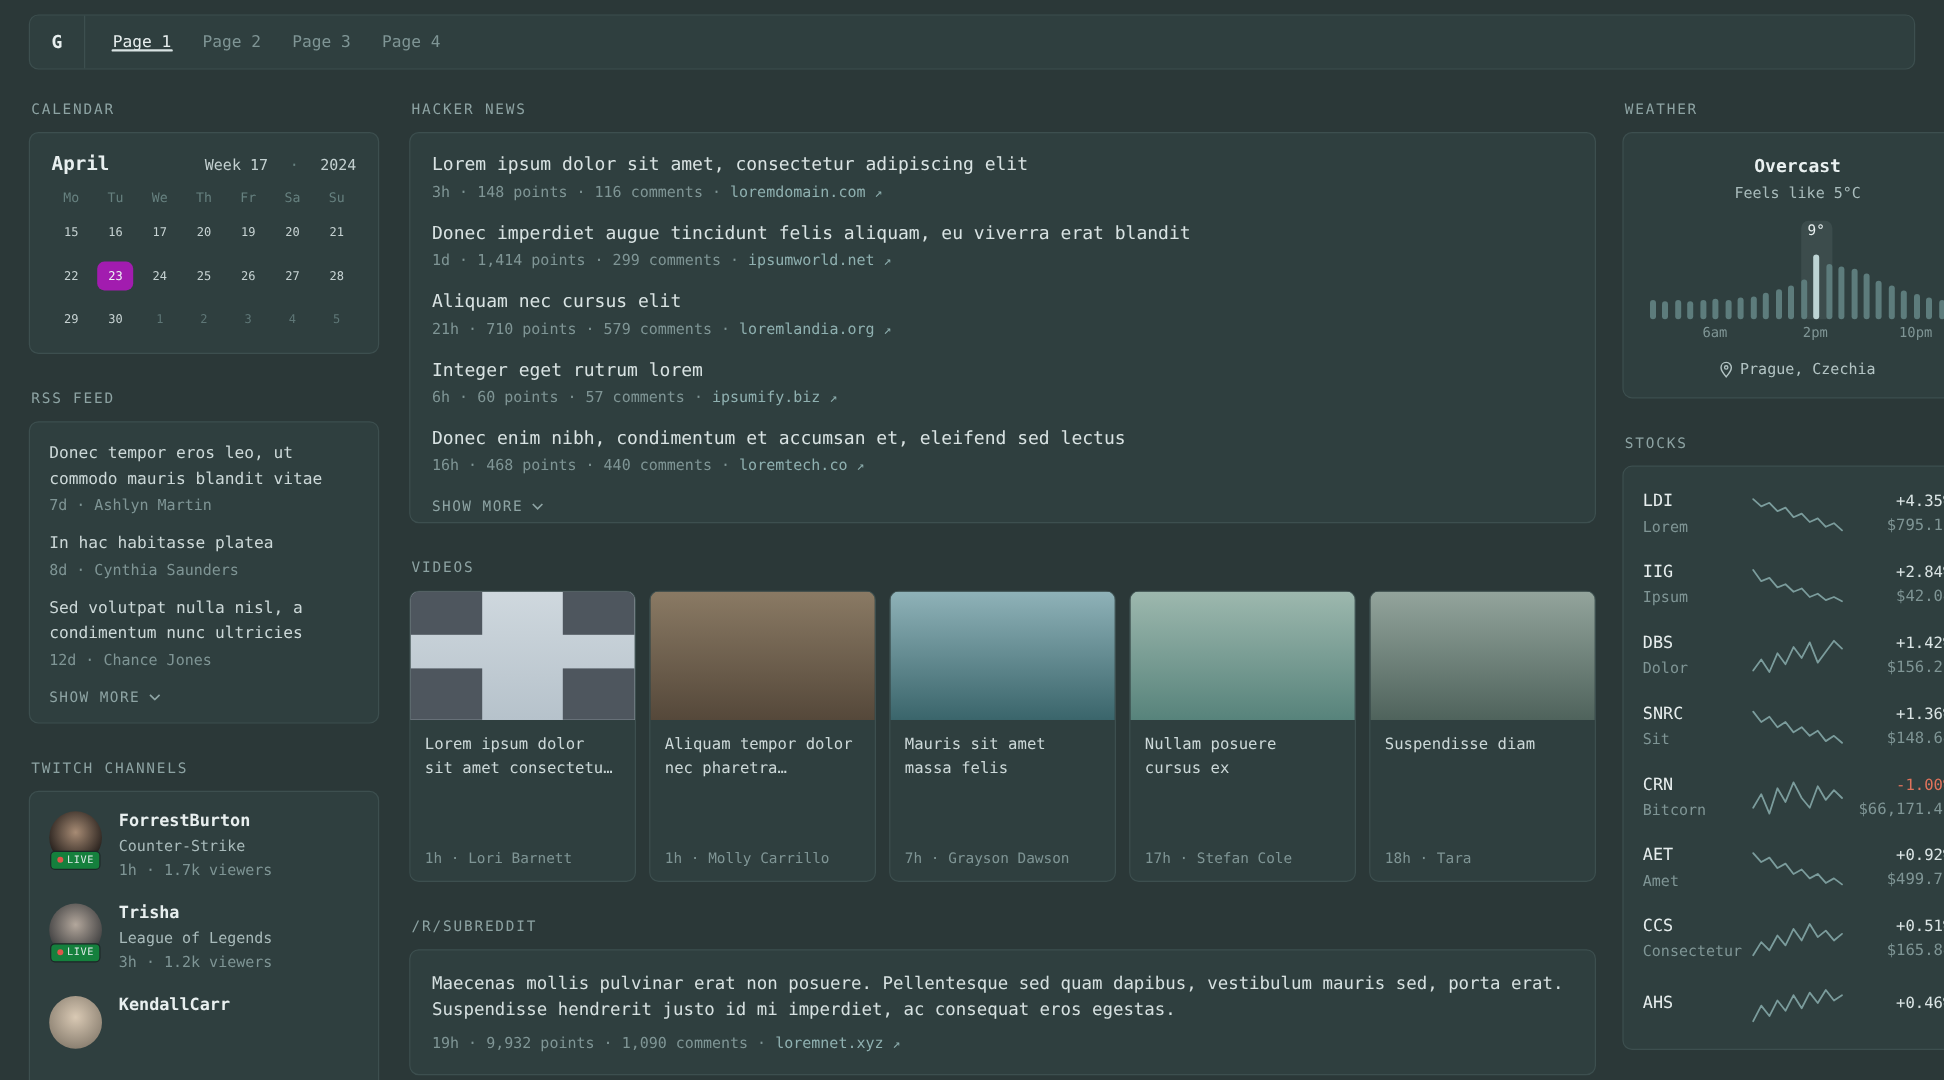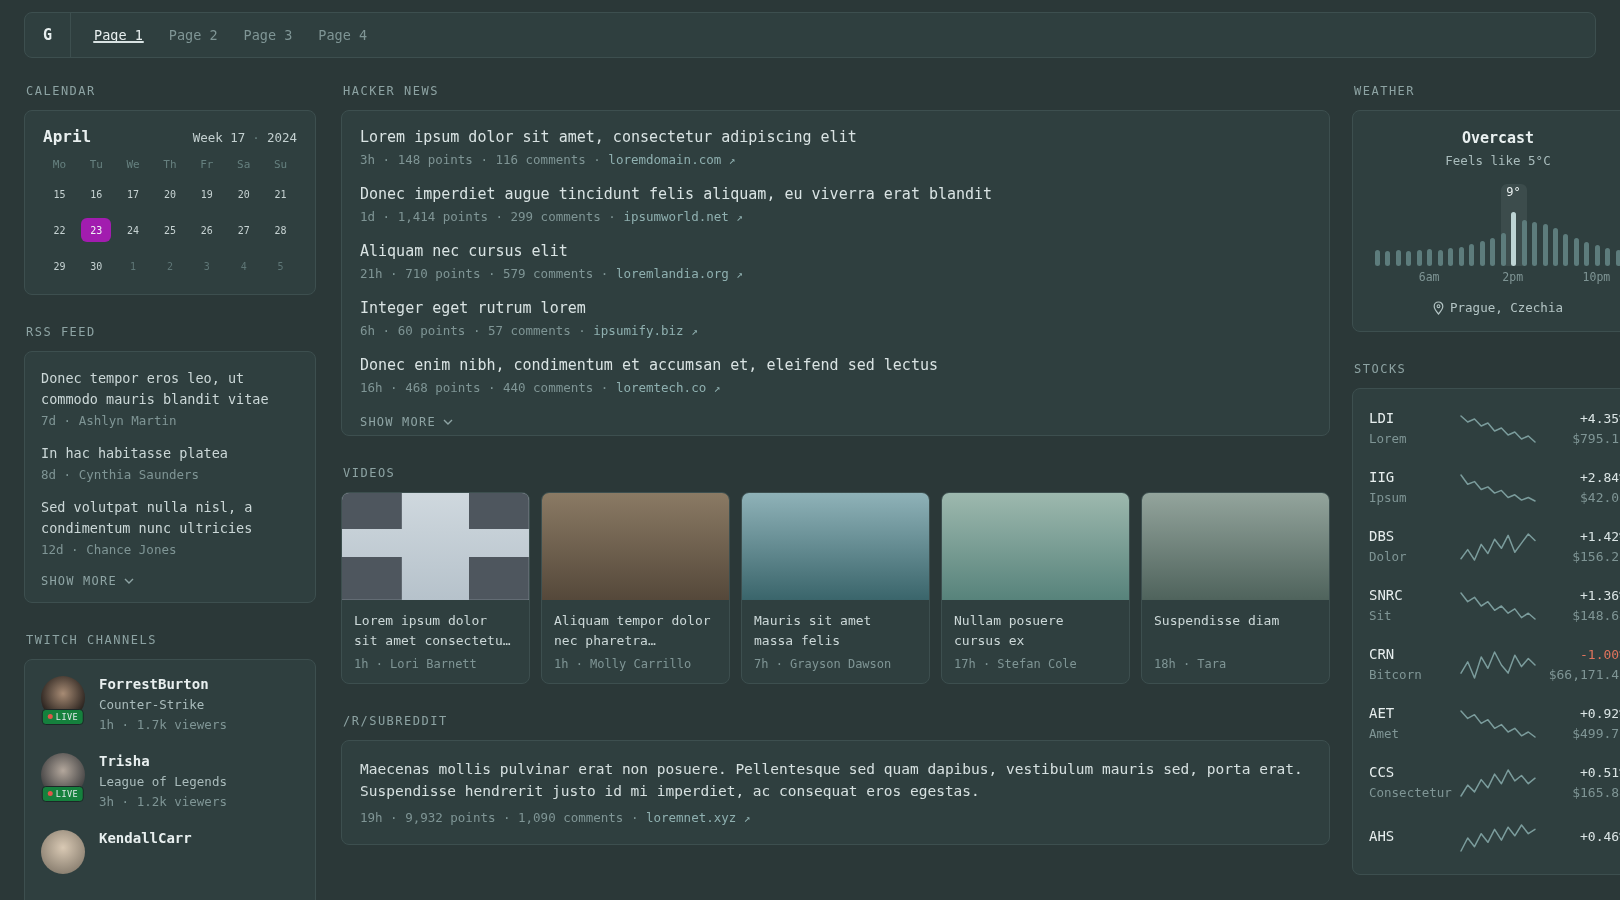--- a/index.html
+++ b/index.html
@@ -33,21 +33,21 @@
   .col-right{flex:0 0 292px;}
 
   .widget{margin-bottom:30px;}
   .w-title{font-size:12px;font-weight:normal;letter-spacing:1.5px;color:#8da3a3;margin:0 2px 12px;line-height:14px;}
   .card{background:var(--card);border:1px solid var(--border);border-radius:8px;}
 
   
   .cal-card{padding:14px 16px 16px;}
   .cal-head{display:flex;justify-content:space-between;align-items:baseline;padding:2px 2px 12px;}
   .cal-month{font-size:16px;font-weight:bold;color:var(--bright);}
-  .cal-week{font-size:12.5px;color:#c3d0d0;display:flex;gap:7px;align-items:baseline;}
+  .cal-week{font-size:12.5px;color:#c3d0d0;display:flex;gap:18px;align-items:baseline;}
   .cal-week .dot{color:var(--muted2);}
   .cal-grid{display:grid;grid-template-columns:repeat(7,1fr);row-gap:12px;justify-items:center;}
   .cal-weekdays{margin-bottom:11px;}
   .wd{font-size:11px;color:var(--muted2);}
   .day{font-size:10px;color:#c6d2d2;width:30px;height:24px;display:flex;align-items:center;justify-content:center;border-radius:6px;cursor:pointer;}
   .day.today{background:#a21caf;color:#eef4f4;}
   .day.muted{color:#5e7676;}
 
   
   .rss-card{padding:16px 16px 12px;}
@@ -74,21 +74,21 @@
   .hn-title{font-size:15px;color:#d9e3e3;line-height:19px;}
   .hn-meta{font-size:12.5px;color:var(--muted);margin-top:5px;line-height:16px;}
   .domain{color:var(--link);cursor:pointer;}
   .ext{font-size:11px;}
   .sub-card{padding:17px 18px;}
   .sub-title{font-size:14.5px;line-height:1.55;color:#d6e0e0;cursor:pointer;}
   .sub-meta{font-size:12.5px;color:var(--muted);margin-top:7px;}
 
   
   .video-row{display:flex;gap:11px;overflow:hidden;}
-  .video-card{flex:0 0 189px;background:var(--card);border:1px solid var(--border);border-radius:8px;overflow:hidden;height:192px;display:flex;flex-direction:column;cursor:pointer;}
+  .video-card{flex:0 0 189px;background:var(--card);border:1px solid var(--border);border-radius:8px;overflow:hidden;height:243px;display:flex;flex-direction:column;cursor:pointer;}
   .thumb{flex:0 0 107px;background:linear-gradient(180deg,var(--c1,#789),var(--c2,#456));}
   .thumb.cross{background:
     linear-gradient(var(--c2),var(--c2)) left top / 32% 34% no-repeat,
     linear-gradient(var(--c2),var(--c2)) right top / 32% 34% no-repeat,
     linear-gradient(var(--c2),var(--c2)) left bottom / 32% 40% no-repeat,
     linear-gradient(var(--c2),var(--c2)) right bottom / 32% 40% no-repeat,
     linear-gradient(180deg,#cfd8de,var(--c1));}
   .v-info{padding:11px 12px 12px;display:flex;flex-direction:column;flex:1;}
   .v-title{font-size:13px;line-height:1.55;color:var(--text);}
   .v-meta{font-size:12px;color:var(--muted);margin-top:auto;}

